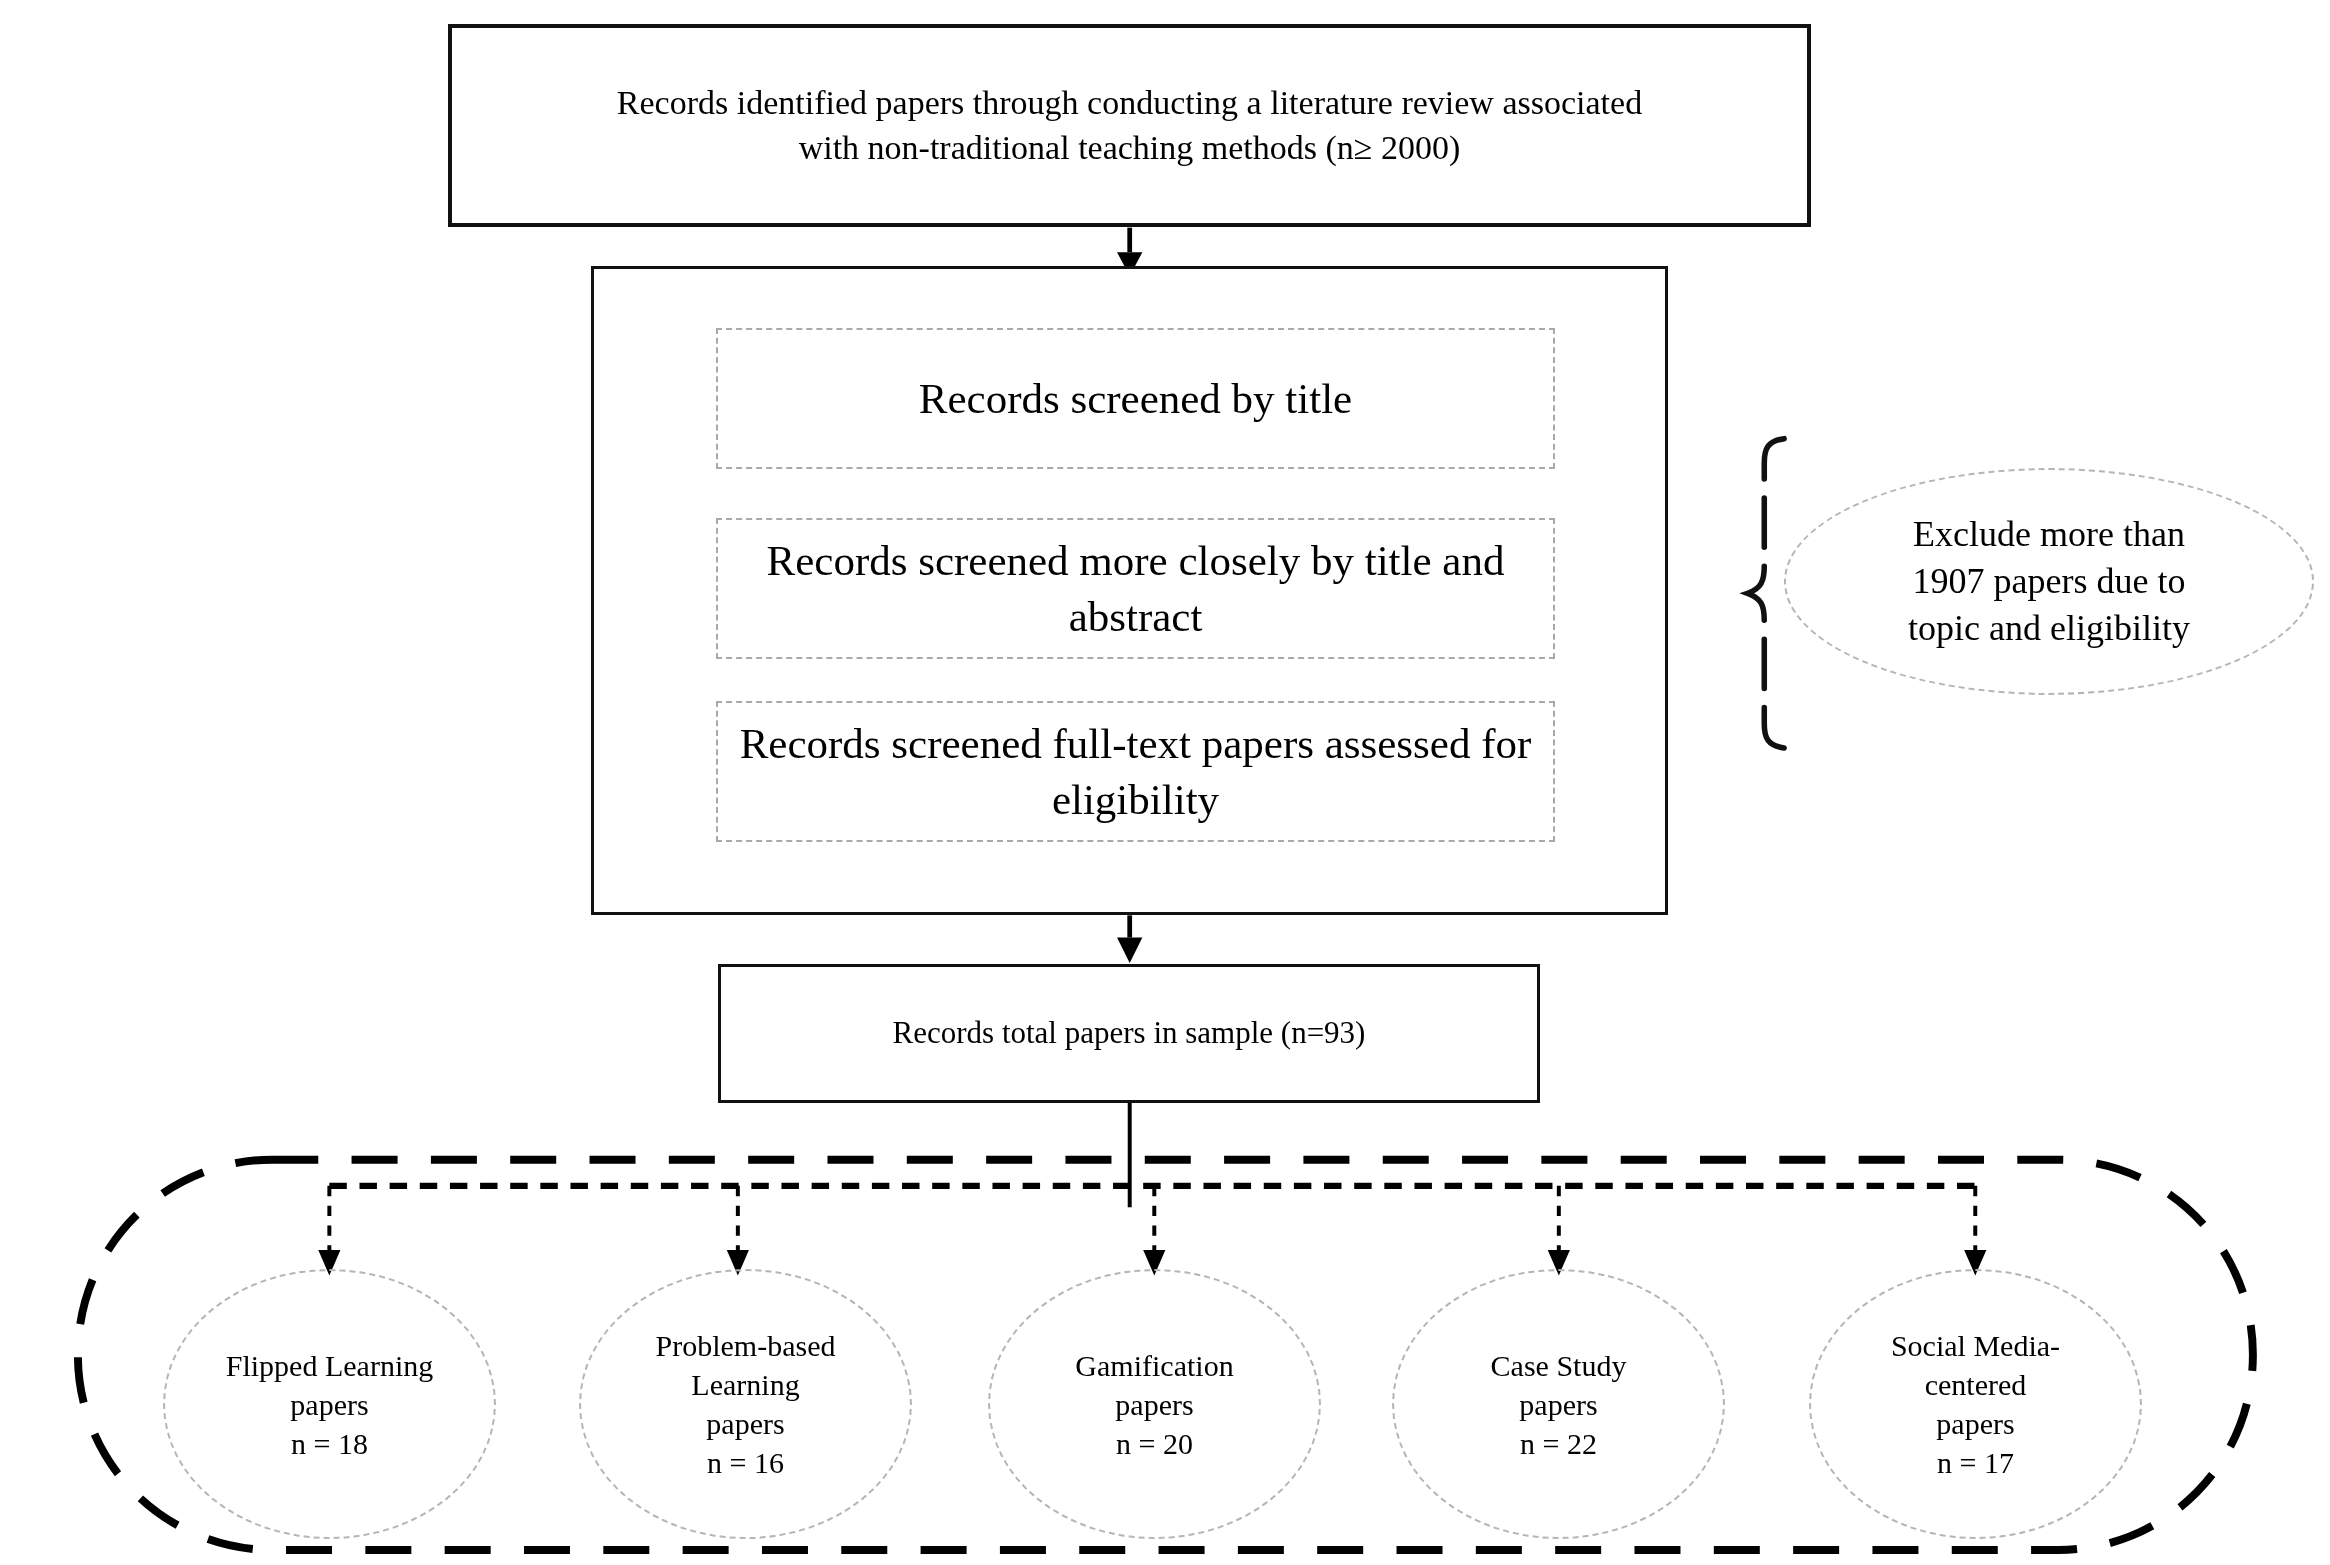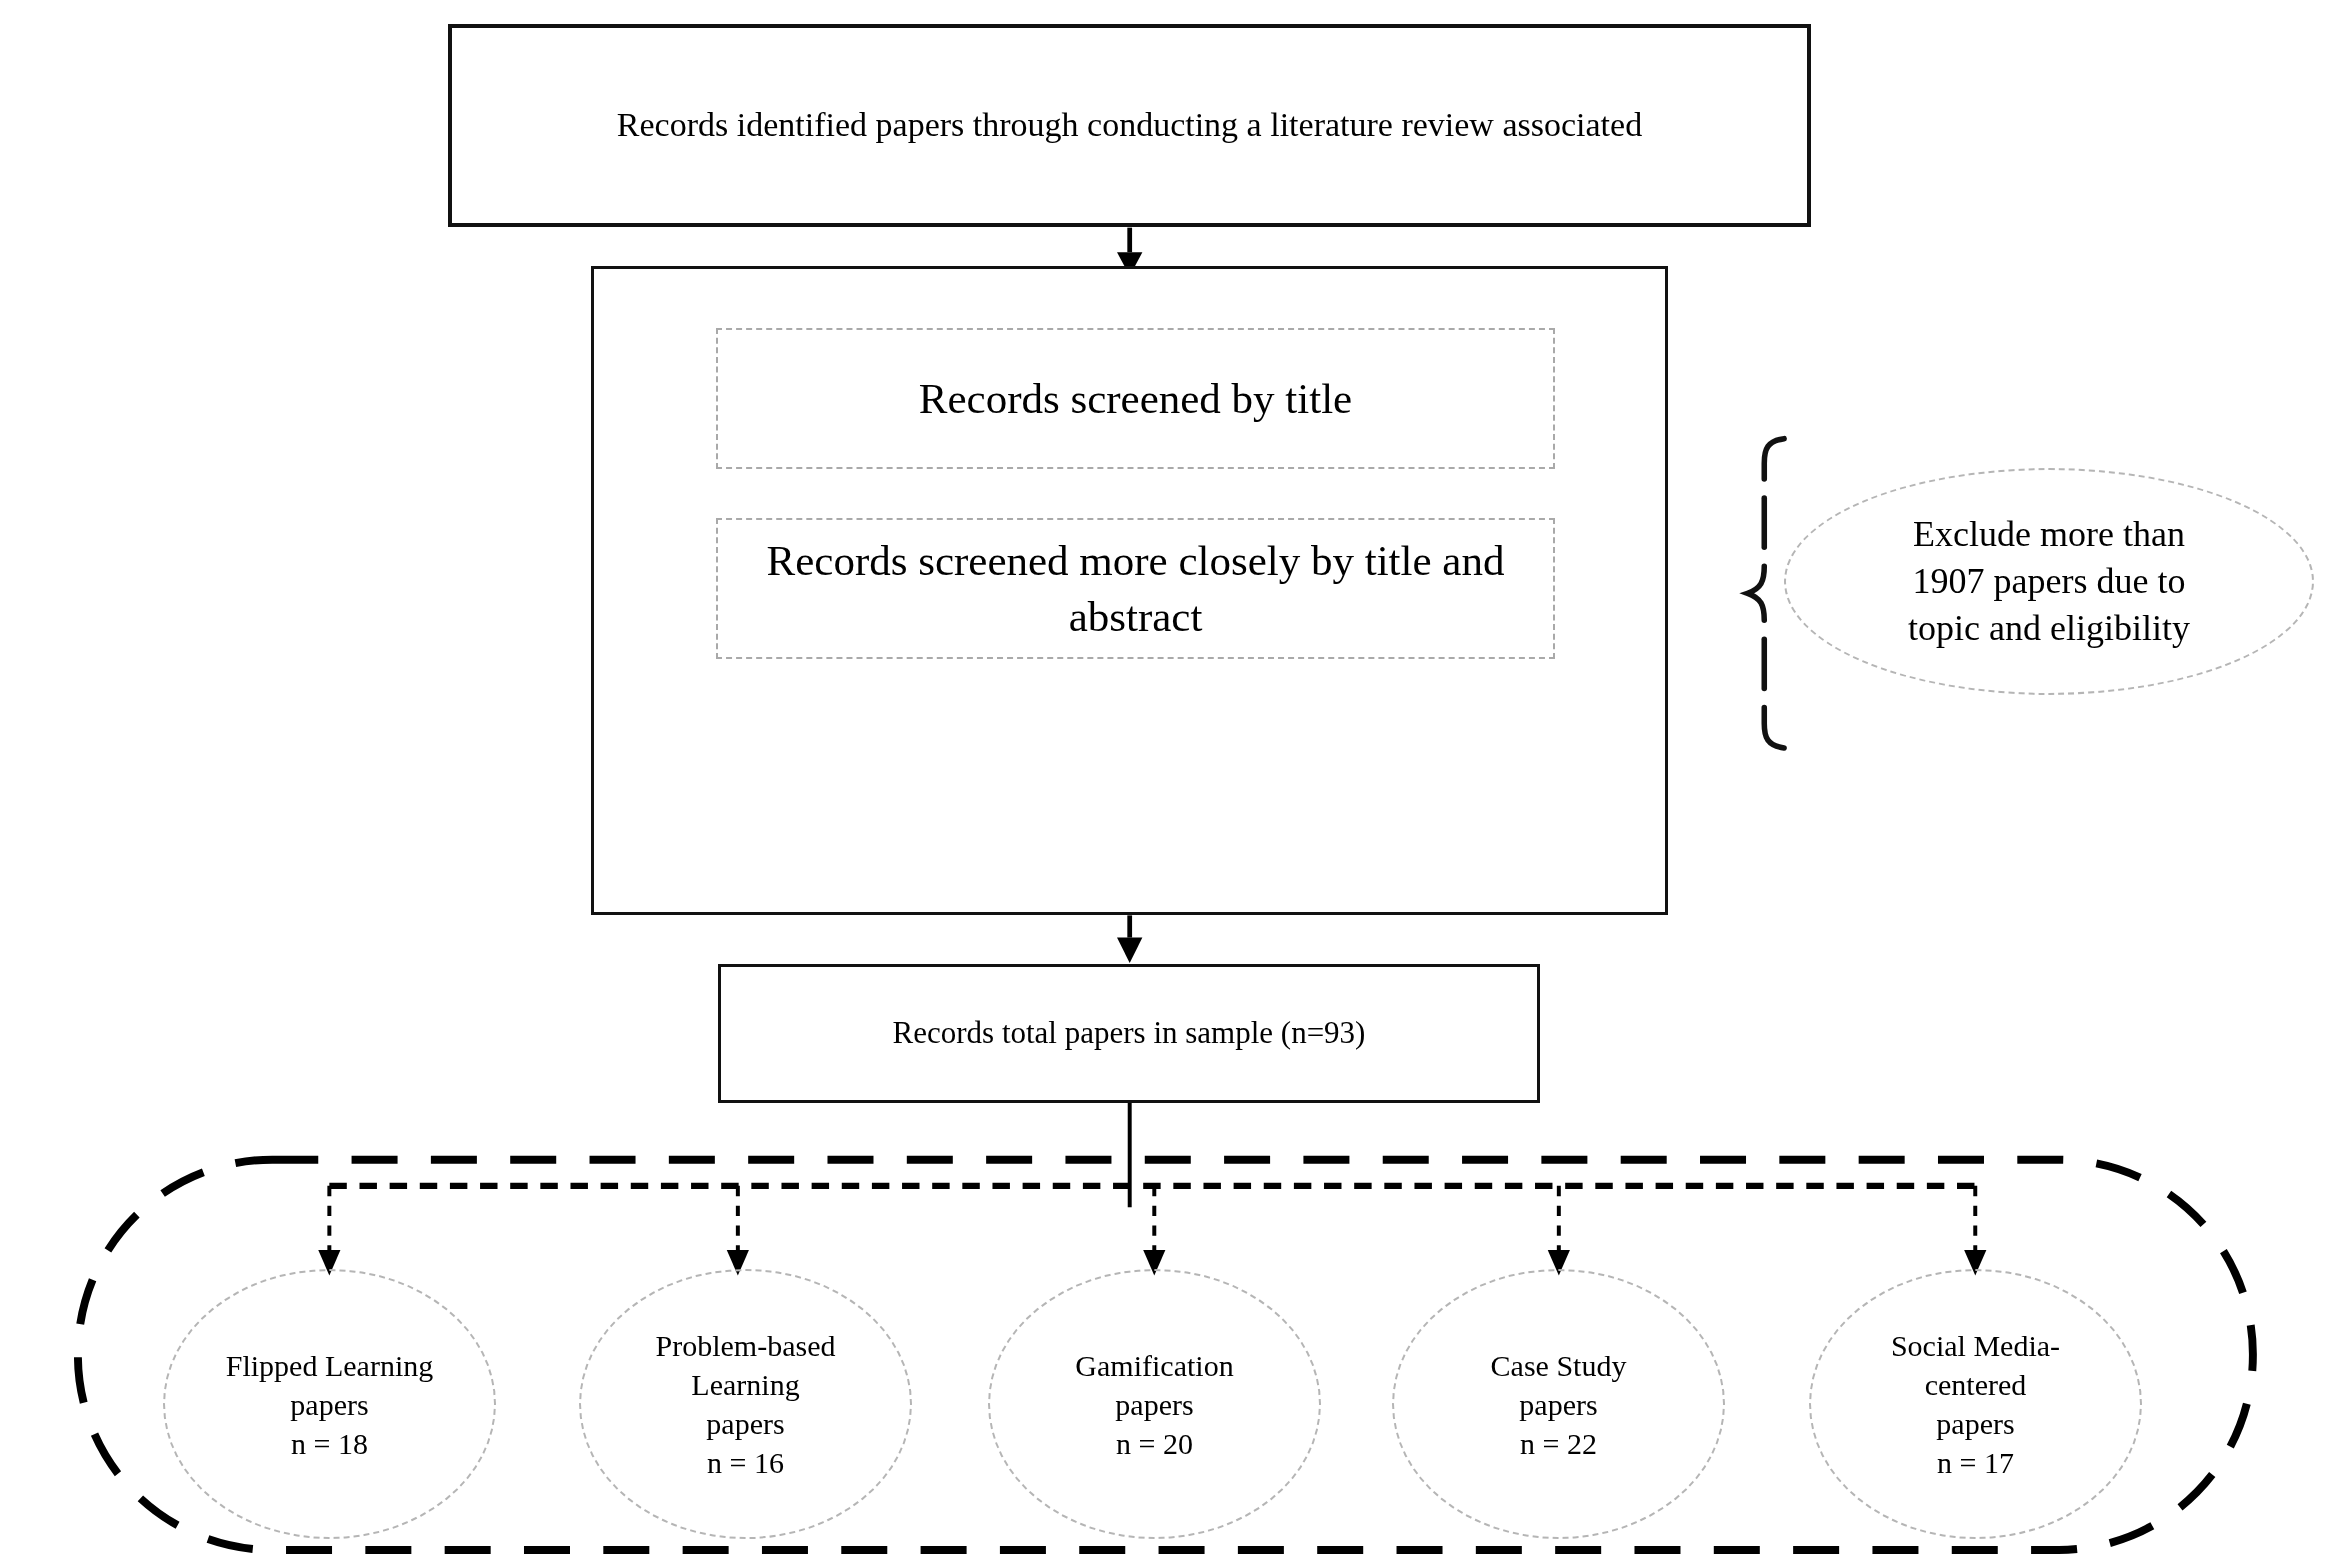--- a/index.html
+++ b/index.html
@@ -104,33 +104,37 @@
       <path d="M1951,1576 L1979,1576 L1965,1608 Z" fill="#000"></path>
 
       <line x1="2490" y1="1495" x2="2490" y2="1580" stroke="#000" stroke-width="5" stroke-dasharray="13,12"></line>
       <path d="M2476,1576 L2504,1576 L2490,1608 Z" fill="#000"></path>
     </g>
   </svg>
 
   <div class="node solidbox t-top" style="left:448px;top:24px;width:1363px;height:203px;">
     <span class="txt">
       <span>Records identified papers through conducting a literature review associated</span><br>
+      <span>with non-traditional teaching methods (n≥ 2000)</span>
     </span>
   </div>
 
   <div class="node solidbox thin" style="left:591px;top:266px;width:1077px;height:649px;"></div>
 
   <div class="node dashbox t-mid" style="left:716px;top:328px;width:839px;height:141px;">
     <span class="txt">Records screened by title</span>
   </div>
 
   <div class="node dashbox t-mid" style="left:716px;top:518px;width:839px;height:141px;">
     <span class="txt">Records screened more closely by title and abstract</span>
   </div>
 
+  <div class="node dashbox t-mid" style="left:716px;top:701px;width:839px;height:141px;">
+    <span class="txt">Records screened full-text papers assessed for eligibility</span>
+  </div>
 
   <div class="node dashcircle t-excl" style="left:1784px;top:468px;width:530px;height:227px;">
     <span class="txt">
       <span>Exclude more than</span><br>
       <span>1907 papers due to</span><br>
       <span>topic and eligibility</span>
     </span>
   </div>
 
   <div class="node solidbox thin t-sample" style="left:718px;top:964px;width:822px;height:139px;">

